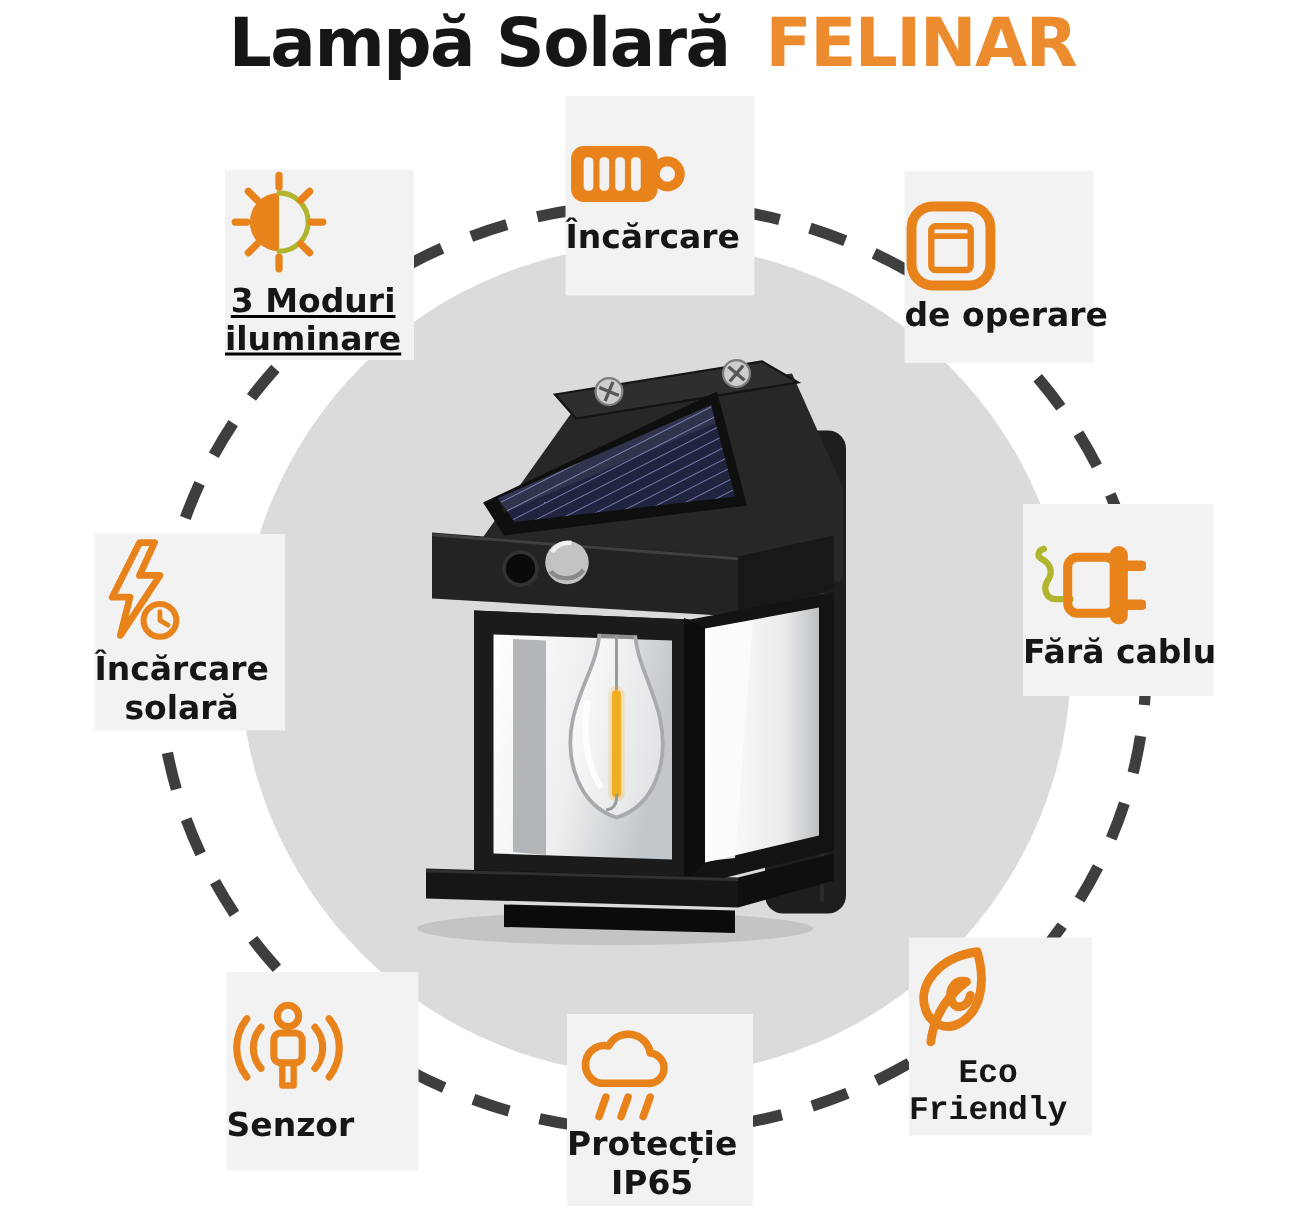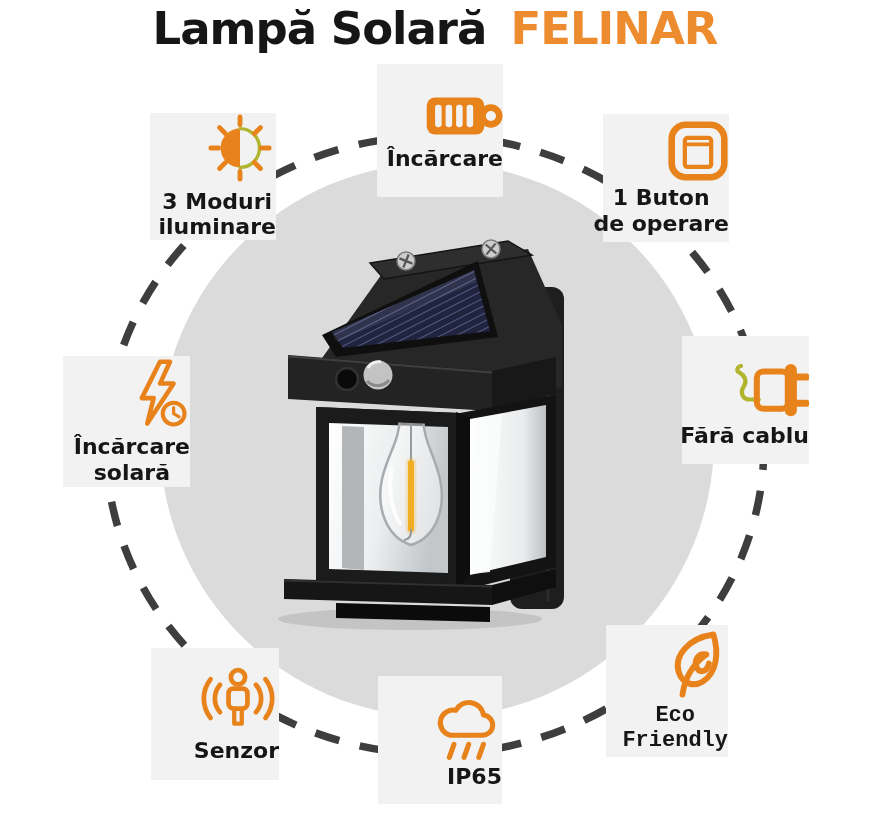--- a/index.html
+++ b/index.html
@@ -13,30 +13,30 @@
 
   .title {
     position:absolute; top:2px; left:0; width:100%; text-align:center;
     font-size:45px; font-weight:bold; letter-spacing:-1px; white-space:nowrap;
     color:var(--text-dark,#161616);
   }
   .title .orange { color:var(--title-orange,#ED8B2F); margin-left:24px; }
 
   .card {
     position:absolute; background:var(--card-bg,#F2F2F2);
-    display:flex; flex-direction:column; align-items:flex-end; justify-content:center;
+    display:flex; flex-direction:column; align-items:flex-start; justify-content:center;
     gap:3px;
   }
   .card .label {
     font-weight:bold; font-size:22px; line-height:1.14; text-align:center;
     color:var(--text-dark,#161616); white-space:nowrap;
   }
   .card .label span { display:block; }
 
-  .f0 { left:150px; top:113px; width:126px; height:127px; }
+  .f0 { left:150px; top:113px; width:126px; height:127px;text-decoration:underline; }
   .f1 { left:377px; top:64px;  width:126px; height:133px; }
   .f2 { left:603px; top:114px; width:126px; height:128px; }
   .f3 { left:63px;  top:356px; width:127px; height:131px; }
   .f4 { left:682px; top:336px; width:127px; height:128px; }
   .f5 { left:151px; top:648px; width:128px; height:132px; }
   .f6 { left:378px; top:676px; width:124px; height:128px; }
   .f7 { left:606px; top:625px; width:122px; height:132px;font-family:Liberation Mono, monospace; }
 
   .o-stroke   { stroke:var(--icon-orange,#E8831C); fill:none; stroke-linecap:round; stroke-linejoin:round; }
   .o-fill     { fill:var(--icon-orange,#E8831C); }
@@ -182,21 +182,20 @@
     </div>
   </div>
 
   <div class="card f2">
     <svg width="62" height="62" viewBox="0 0 66 66">
       <rect class="o-stroke" stroke-width="7" x="5" y="5" width="56" height="56" rx="15"></rect>
       <rect class="o-stroke" stroke-width="4.5" x="19" y="19" width="28" height="31" rx="3"></rect>
       <line class="o-stroke" stroke-width="4" x1="21" y1="26" x2="45" y2="26"></line>
     </svg>
     <div class="label">
-      <span>1 Buton</span>
       <span>de operare</span>
     </div>
   </div>
 
   <div class="card f3">
     <svg width="60" height="73" viewBox="0 0 66 80">
       <path class="o-stroke" stroke-width="5" d="M33 4 L13 44 H26 L19 72 L48 28 H33 L44 4 Z"></path>
       <circle class="card-fill" cx="48" cy="61" r="12"></circle>
       <circle class="o-stroke" stroke-width="4.5" cx="48" cy="61" r="12"></circle>
       <path class="o-stroke" stroke-width="3.5" d="M48 54.5 V61 L54 64.5"></path>
@@ -242,20 +241,21 @@
   <div class="card f6">
     <svg width="74" height="70" viewBox="0 0 80 76">
       <path class="o-stroke" stroke-width="5.5" d="M24 48 h34 a11 11 0 0 0 2 -22 a16 16 0 0 0 -30 -5 a12 12 0 0 0 -6 27 Z"></path>
       <g class="o-stroke" stroke-width="5.5">
         <line x1="28" y1="58" x2="23" y2="72"></line>
         <line x1="44" y1="58" x2="39" y2="72"></line>
         <line x1="60" y1="58" x2="55" y2="72"></line>
       </g>
     </svg>
     <div class="label">
+      <span>Protecție</span>
       <span>IP65</span>
     </div>
   </div>
 
   <div class="card f7">
     <svg width="60" height="71" viewBox="0 0 66 78">
       <path class="o-stroke" stroke-width="6.5" d="M50 6 C22 10 6 30 12 48 C16 60 28 64 38 58 C54 48 56 26 50 6 Z"></path>
       <path class="o-stroke" stroke-width="6.5" d="M16 72 C18 56 26 40 42 28"></path>
       <path class="o-stroke" stroke-width="6.5" d="M42 28 C34 26 29 33 31 41 C33 49 43 48 45 38"></path>
     </svg>

